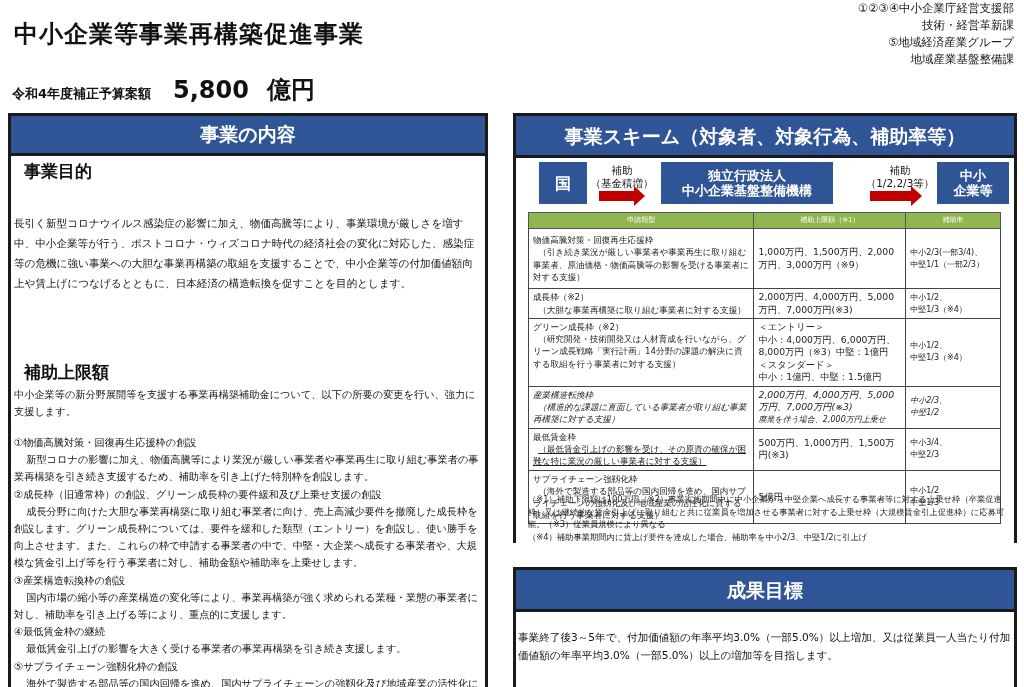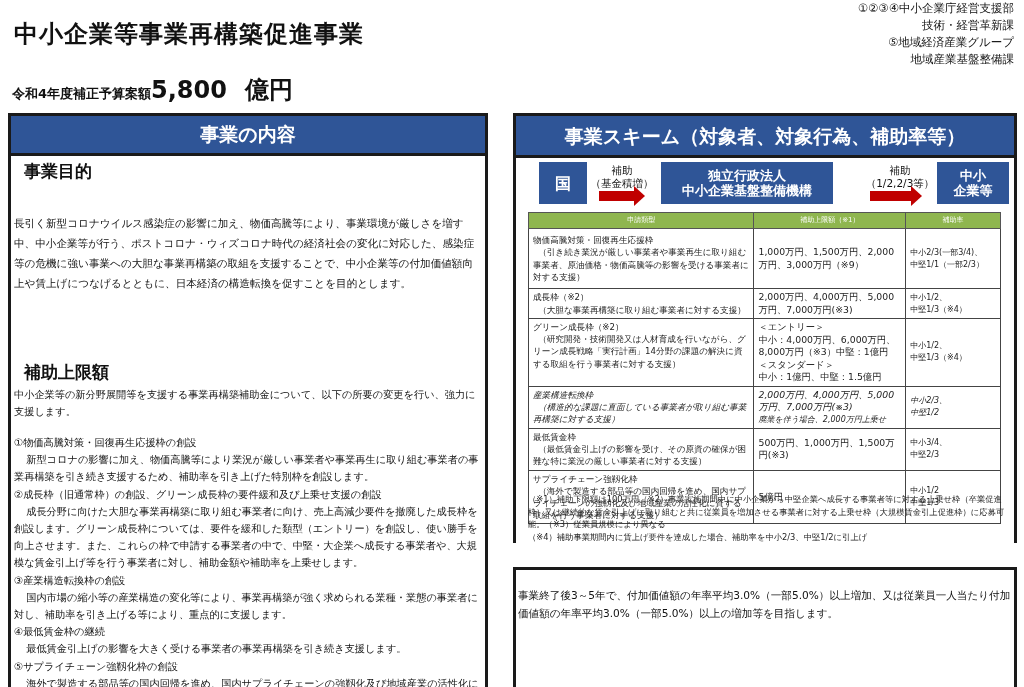--- a/index.html
+++ b/index.html
@@ -2,21 +2,21 @@
 <html><head>
 <meta charset="utf-8">
 <style>
   * { box-sizing: border-box; margin: 0; padding: 0; }
   html, body { width: 1024px; height: 687px; overflow: hidden; background: #ffffff; }
   body { font-family: "DejaVu Sans", "Liberation Sans", sans-serif; color: #111; position: relative; }
 
   .title { position: absolute; left: 14px; top: 18px; font-size: 24px; font-weight: bold; letter-spacing: 1px; }
   .budget { position: absolute; left: 12px; top: 74px; display: flex; align-items: baseline; }
   .budget-label { font-size: 13px; font-weight: bold; }
-  .budget-amount { font-size: 24px; font-weight: bold; }
+  .budget-amount { font-size: 24px; font-weight: bold; margin-left: 22px; }
   .budget-unit { font-size: 24px; font-weight: bold; margin-left: 18px; }
 
   .dept { position: absolute; right: 10px; top: 0px; text-align: right; font-size: 11.5px; line-height: 17px; }
 
   .panel { position: absolute; border: 3px solid #1a1a1a; background: #fff; }
   .panel-head { background: #2f5597; color: #fff; text-align: center; font-weight: bold; font-size: 19px; border-bottom: 3px solid #1a1a1a; }
 
   #left { left: 8px; top: 113px; width: 480px; height: 574px; border-bottom: none; }
   #left .panel-head { height: 40px; line-height: 37px; }
   .sec-head { font-size: 17px; font-weight: bold; padding-left: 13px; }
@@ -169,21 +169,21 @@
           <div style="font-size:8px;">廃業を伴う場合、2,000万円上乗せ</div>
         </td>
         <td class="rate">
           <div>中小2/3、</div>
           <div>中堅1/2</div>
         </td>
       </tr>
       <tr style="height:40px;">
         <td>
           <div>最低賃金枠</div>
-          <div style="text-indent:0.6em;">（最低賃金引上げの影響を受け、その原資の確保が困難な特に業況の厳しい事業者に対する支援）</div>
+          <div style="text-indent:0.6em;text-decoration:underline;">（最低賃金引上げの影響を受け、その原資の確保が困難な特に業況の厳しい事業者に対する支援）</div>
         </td>
         <td class="limit">500万円、1,000万円、1,500万円(※3)</td>
         <td class="rate">
           <div>中小3/4、</div>
           <div>中堅2/3</div>
         </td>
       </tr>
       <tr style="height:48px;">
         <td>
           <div>サプライチェーン強靱化枠</div>
@@ -198,14 +198,15 @@
     </tbody>
   </table>
 
   <div class="notes">
     <div>（※1）補助下限額は100万円（※2）事業実施期間中に中小企業から中堅企業へ成長する事業者等に対する上乗せ枠（卒業促進枠）又は継続的な賃金引上げに取り組むと共に従業員を増加させる事業者に対する上乗せ枠（大規模賃金引上促進枠）に応募可能。（※3）従業員規模により異なる</div>
     <div>（※4）補助事業期間内に賃上げ要件を達成した場合、補助率を中小2/3、中堅1/2に引上げ</div>
   </div>
 </div>
 
 <div class="panel" id="goal">
+  <div class="panel-head">成果目標</div>
   <div class="goal-text">事業終了後3～5年で、付加価値額の年率平均3.0%（一部5.0%）以上増加、又は従業員一人当たり付加価値額の年率平均3.0%（一部5.0%）以上の増加等を目指します。</div>
 </div>
 
 </body></html>

